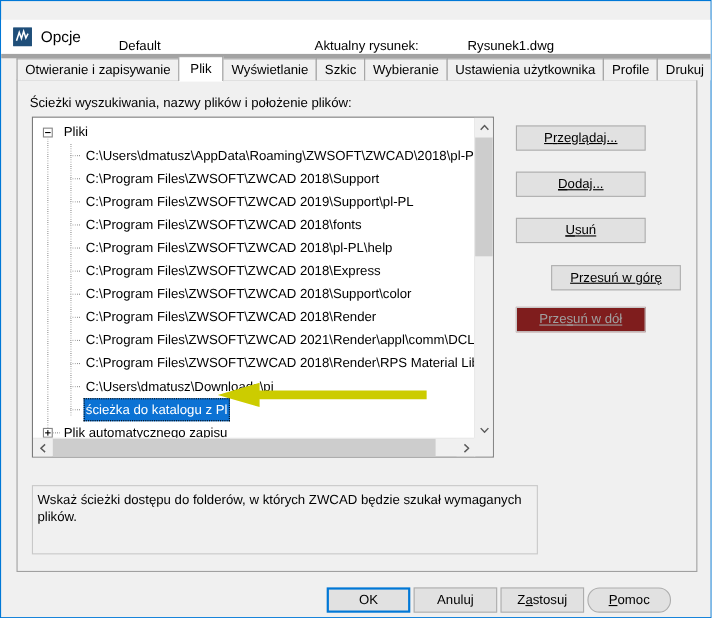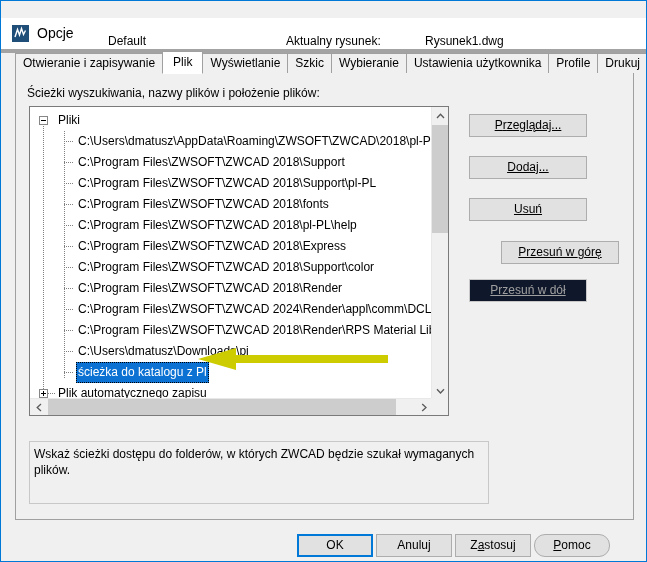--- a/index.html
+++ b/index.html
@@ -299,21 +299,21 @@
     color: #000000;
     text-align: center;
     line-height: 21px;
     cursor: default;
     z-index: 2;
     padding: 0;
     text-decoration: underline;
   }
   .sidebtn.disabled {
     color: #a0a0a0;
-    background: #0f172a;
+    background: #7f1d1d;
     border-color: #c8c8c8;
   }
   .sidebtn u { text-decoration: underline; }
 
   
   .descbox {
     position: absolute;
     left: 28px; top: 440px;
     width: 460px;
     height: 63px;
@@ -416,39 +416,39 @@
           <span class="tlabel">Pliki</span>
         </div>
 
         <div class="tnode child">
           <span class="tlabel">C:\Users\dmatusz\AppData\Roaming\ZWSOFT\ZWCAD\2018\pl-PL\Support</span>
         </div>
         <div class="tnode child">
           <span class="tlabel">C:\Program Files\ZWSOFT\ZWCAD 2018\Support</span>
         </div>
         <div class="tnode child">
-          <span class="tlabel">C:\Program Files\ZWSOFT\ZWCAD 2018\Support\pl-PL</span>
+          <span class="tlabel">C:\Program Files\ZWSOFT\ZWCAD 2019\Support\pl-PL</span>
         </div>
         <div class="tnode child">
           <span class="tlabel">C:\Program Files\ZWSOFT\ZWCAD 2018\fonts</span>
         </div>
         <div class="tnode child">
           <span class="tlabel">C:\Program Files\ZWSOFT\ZWCAD 2018\pl-PL\help</span>
         </div>
         <div class="tnode child">
           <span class="tlabel">C:\Program Files\ZWSOFT\ZWCAD 2018\Express</span>
         </div>
         <div class="tnode child">
           <span class="tlabel">C:\Program Files\ZWSOFT\ZWCAD 2018\Support\color</span>
         </div>
         <div class="tnode child">
           <span class="tlabel">C:\Program Files\ZWSOFT\ZWCAD 2018\Render</span>
         </div>
         <div class="tnode child">
-          <span class="tlabel">C:\Program Files\ZWSOFT\ZWCAD 2024\Render\appl\comm\DCL</span>
+          <span class="tlabel">C:\Program Files\ZWSOFT\ZWCAD 2021\Render\appl\comm\DCL</span>
         </div>
         <div class="tnode child">
           <span class="tlabel">C:\Program Files\ZWSOFT\ZWCAD 2018\Render\RPS Material Libraries\General</span>
         </div>
         <div class="tnode child">
           <span class="tlabel">C:\Users\dmatusz\Downloads\pi</span>
         </div>
 
         <div class="tnode child selected">
           <span class="tlabel">ścieżka do katalogu z Pl</span>

